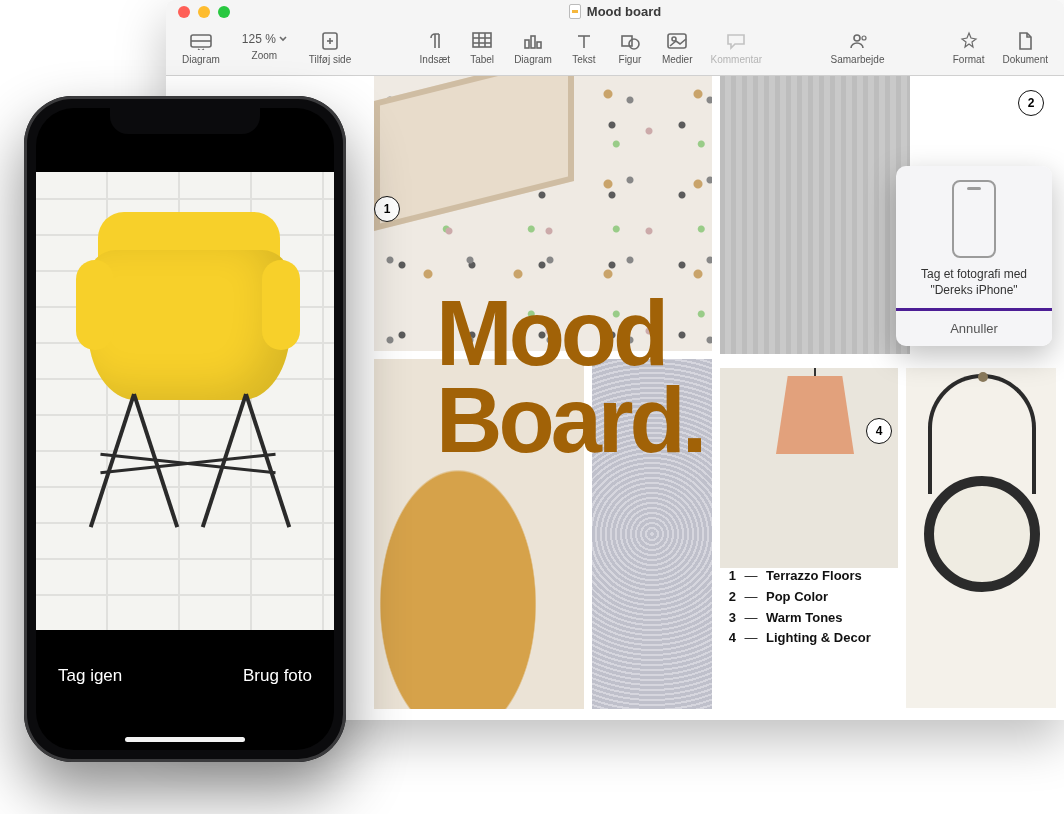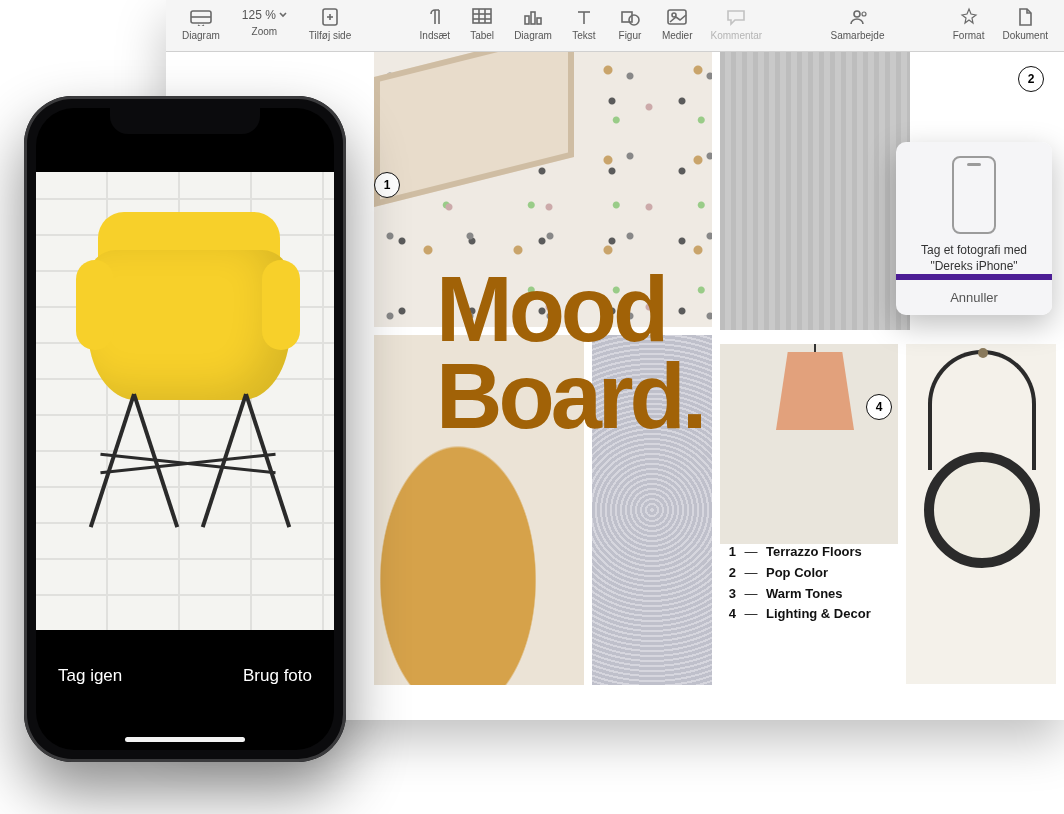--- a/index.html
+++ b/index.html
@@ -166,24 +166,24 @@
     font-size:12px; color:#333;
   }
   .popover .phone-outline {
     width:44px; height:78px; border:2px solid #9b9b9b; border-radius:8px;
     position:relative; margin-bottom:8px;
   }
   .popover .phone-outline::before {
     content:""; position:absolute; top:5px; left:50%; transform:translateX(-50%);
     width:14px; height:3px; border-radius:2px; background:#9b9b9b;
   }
-  .popover-text { text-align:center; line-height:1.35; }
+  .popover-text { text-align:center; line-height:1.35; margin-bottom:10px;}
   .popover-cancel {
     width:calc(100% + 20px); margin:0 -10px;
-    border-top:6px solid #4c1d95; padding:10px 0;
+    border-top:3px solid #4c1d95; padding:10px 0;
     text-align:center; color:#555; font-size:13px;
     border-radius:0 0 10px 10px;
   }
 
   
   .iphone {
     position:absolute; left:24px; top:96px; width:322px; height:666px;
     background:#0b0b0d; border-radius:48px;
     box-shadow:0 30px 60px rgba(0,0,0,0.45), inset 0 0 0 3px #3a3a3c;
     padding:12px; z-index:10;text-decoration:underline;
@@ -245,20 +245,31 @@
 
   
   svg { stroke:#6a6a6a; fill:none; stroke-width:1.6; }
   .tool.disabled svg { stroke:#c2c2c2; }
 </style>
 </head>
 <body>
 
 <div class="mac-window">
 
+  <div class="titlebar">
+    <div class="traffic-lights">
+      <div class="tl red"></div>
+      <div class="tl yellow"></div>
+      <div class="tl green"></div>
+    </div>
+    <div class="titlebar-title">
+      <span class="doc-icon"></span>
+      <span>Mood board</span>
+    </div>
+  </div>
 
   <div class="toolbar">
 
     <div class="tool">
       <span class="glyph">
         <svg width="22" height="18">
             <rect x="1" y="3" width="20" height="12" rx="2"></rect>
             <line x1="1" y1="9" x2="21" y2="9"></line>
             <polyline points="8,17 11,19 14,17" stroke-width="1.2"></polyline>
           </svg>

